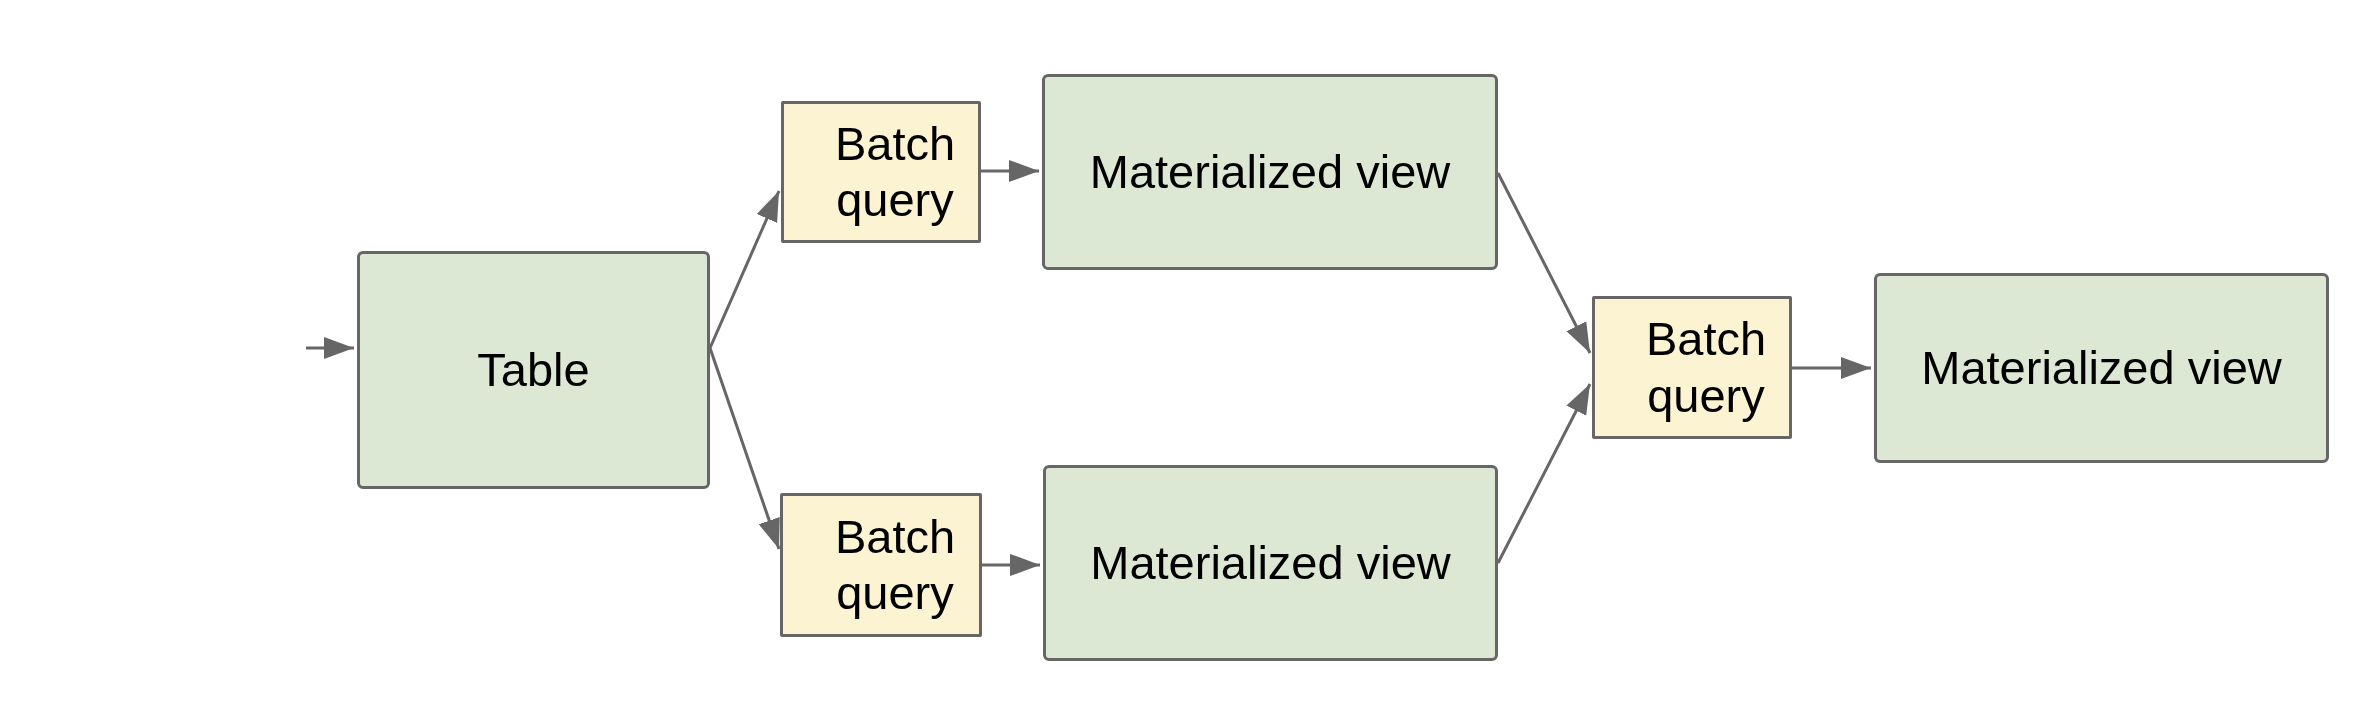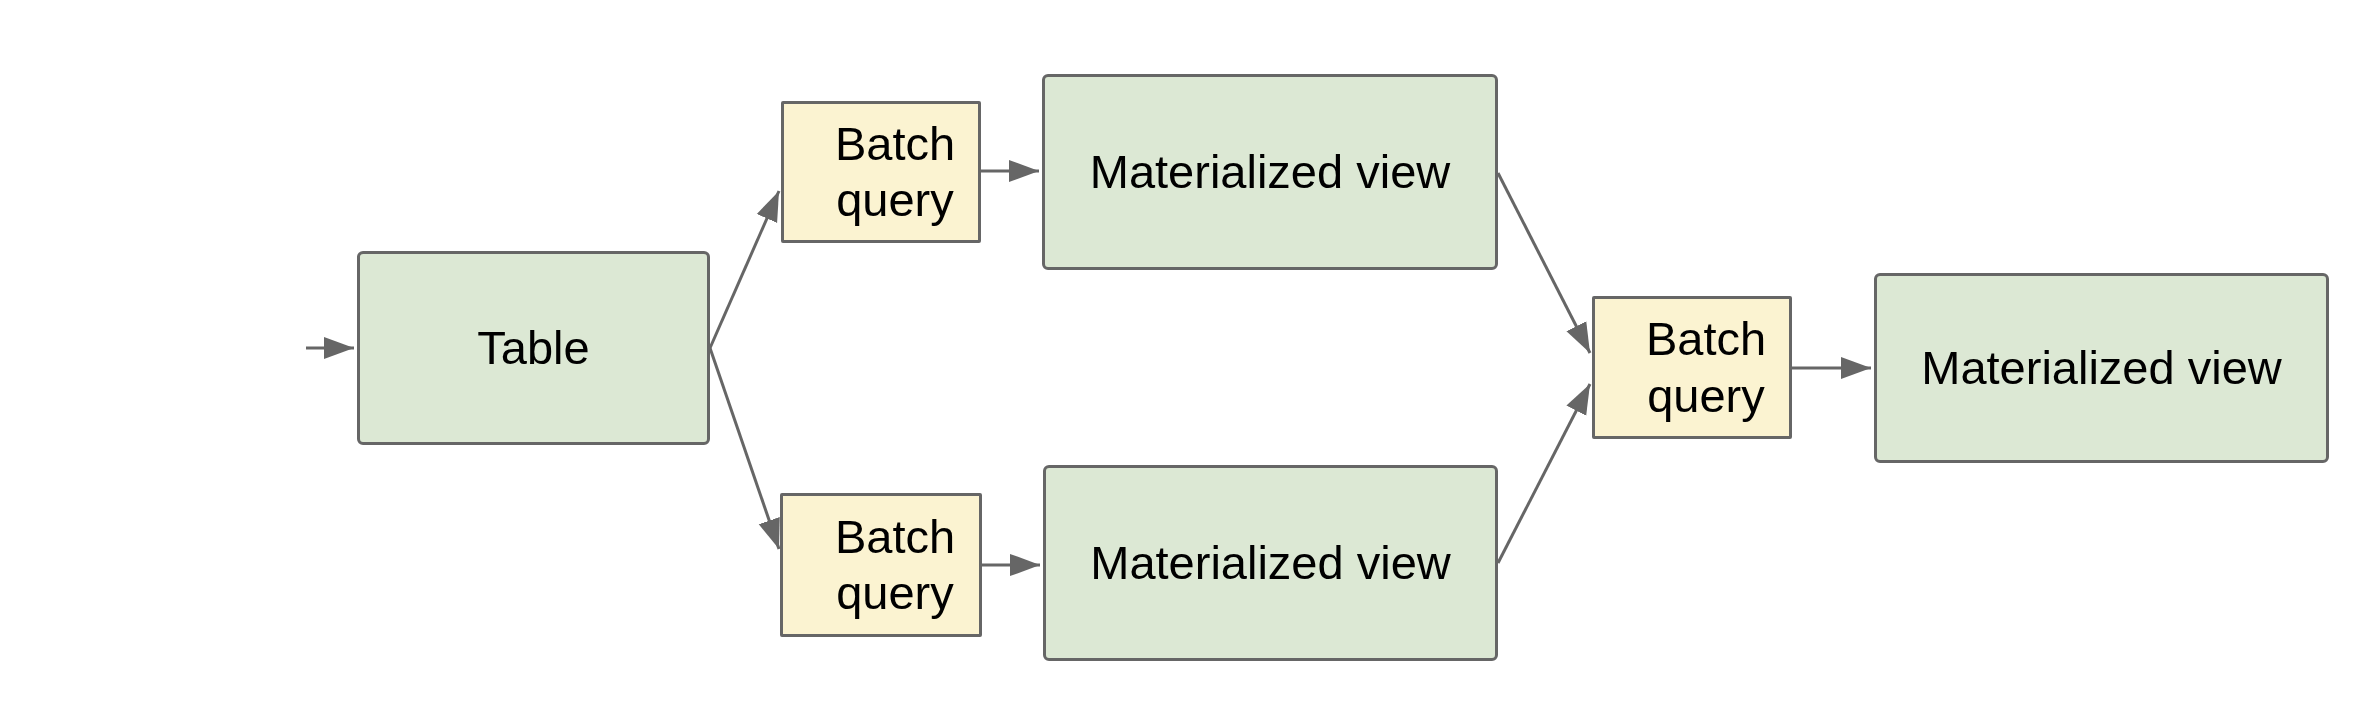--- a/index.html
+++ b/index.html
@@ -69,21 +69,21 @@
     <line class="edge" x1="710" y1="348" x2="779" y2="191" marker-end="url(#arrowhead)"></line>
     <line class="edge" x1="710" y1="348" x2="779" y2="549" marker-end="url(#arrowhead)"></line>
     <line class="edge" x1="981" y1="171" x2="1039" y2="171" marker-end="url(#arrowhead)"></line>
     <line class="edge" x1="982" y1="565" x2="1040" y2="565" marker-end="url(#arrowhead)"></line>
     <line class="edge" x1="1498" y1="173" x2="1590" y2="353" marker-end="url(#arrowhead)"></line>
     <line class="edge" x1="1498" y1="563" x2="1590" y2="384" marker-end="url(#arrowhead)"></line>
     <line class="edge" x1="1792" y1="368" x2="1871" y2="368" marker-end="url(#arrowhead)"></line>
   </svg>
 
 
-  <div class="node storage" style="left:357px;  top:251px; width:353px; height:194px;">
+  <div class="node storage" style="left:357px;  top:251px; width:353px; height:238px;">
     <span class="node-label">Table</span>
   </div>
 
   <div class="node query" style="left:781px;  top:101px; width:200px; height:142px;">
     <span class="node-label">Batch query</span>
   </div>
 
   <div class="node storage" style="left:1042px; top:74px;  width:456px; height:196px;">
     <span class="node-label">Materialized view</span>
   </div>

